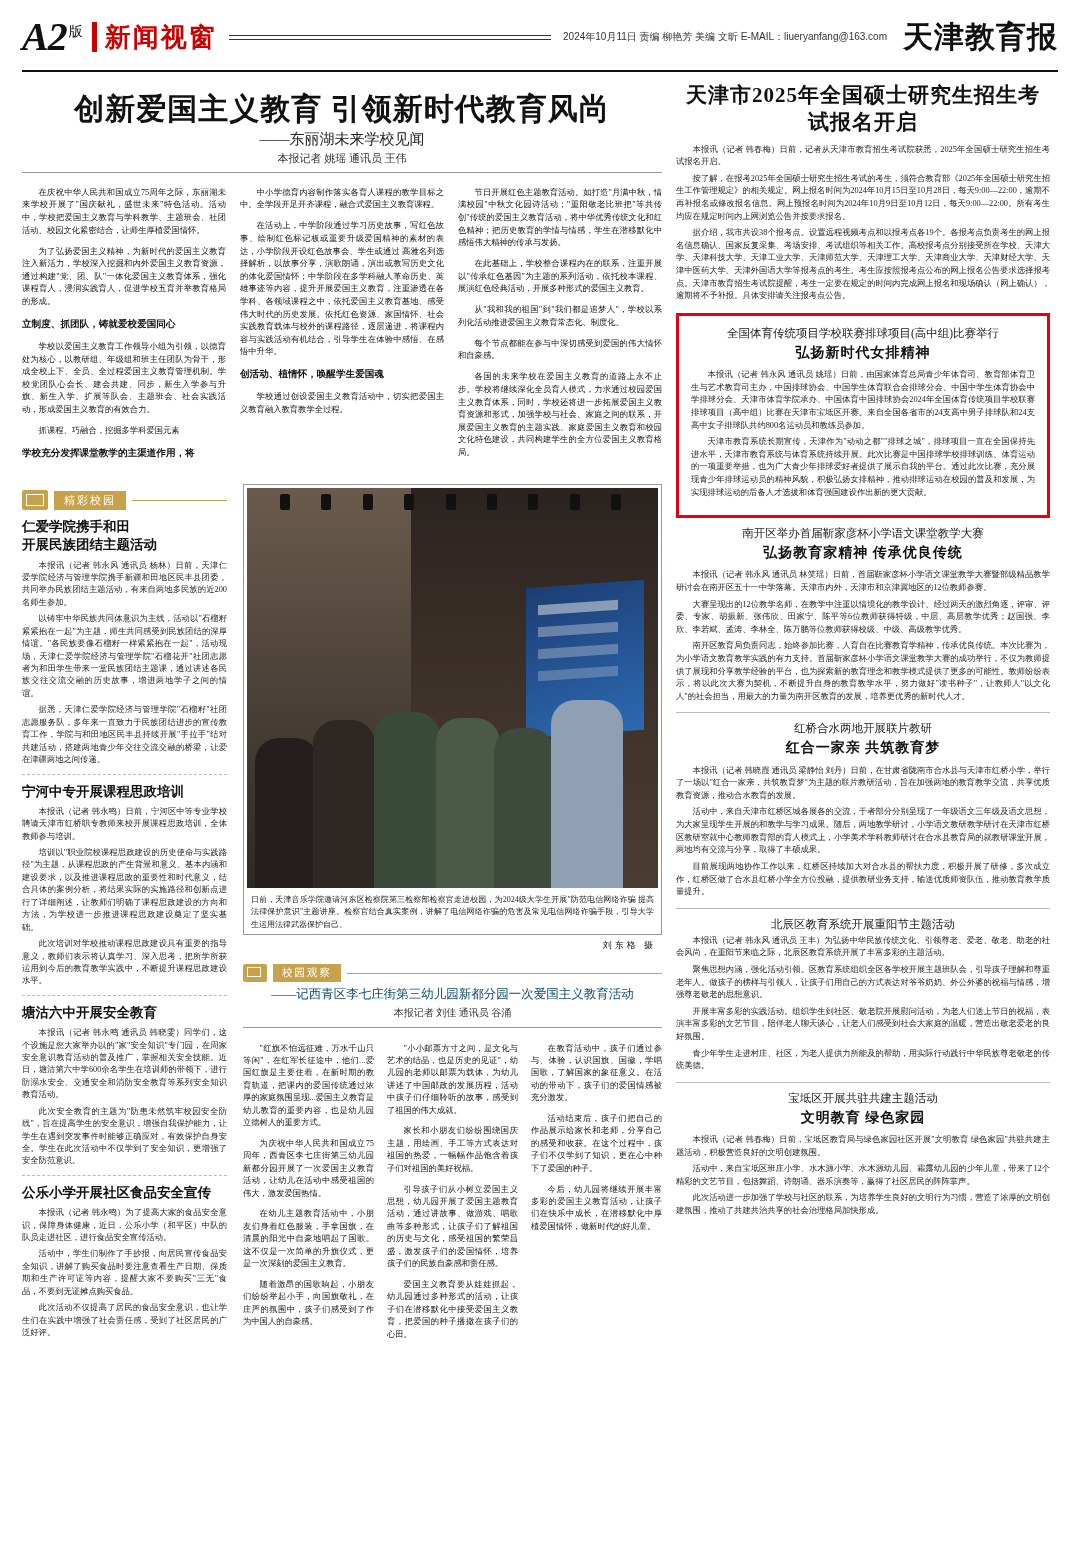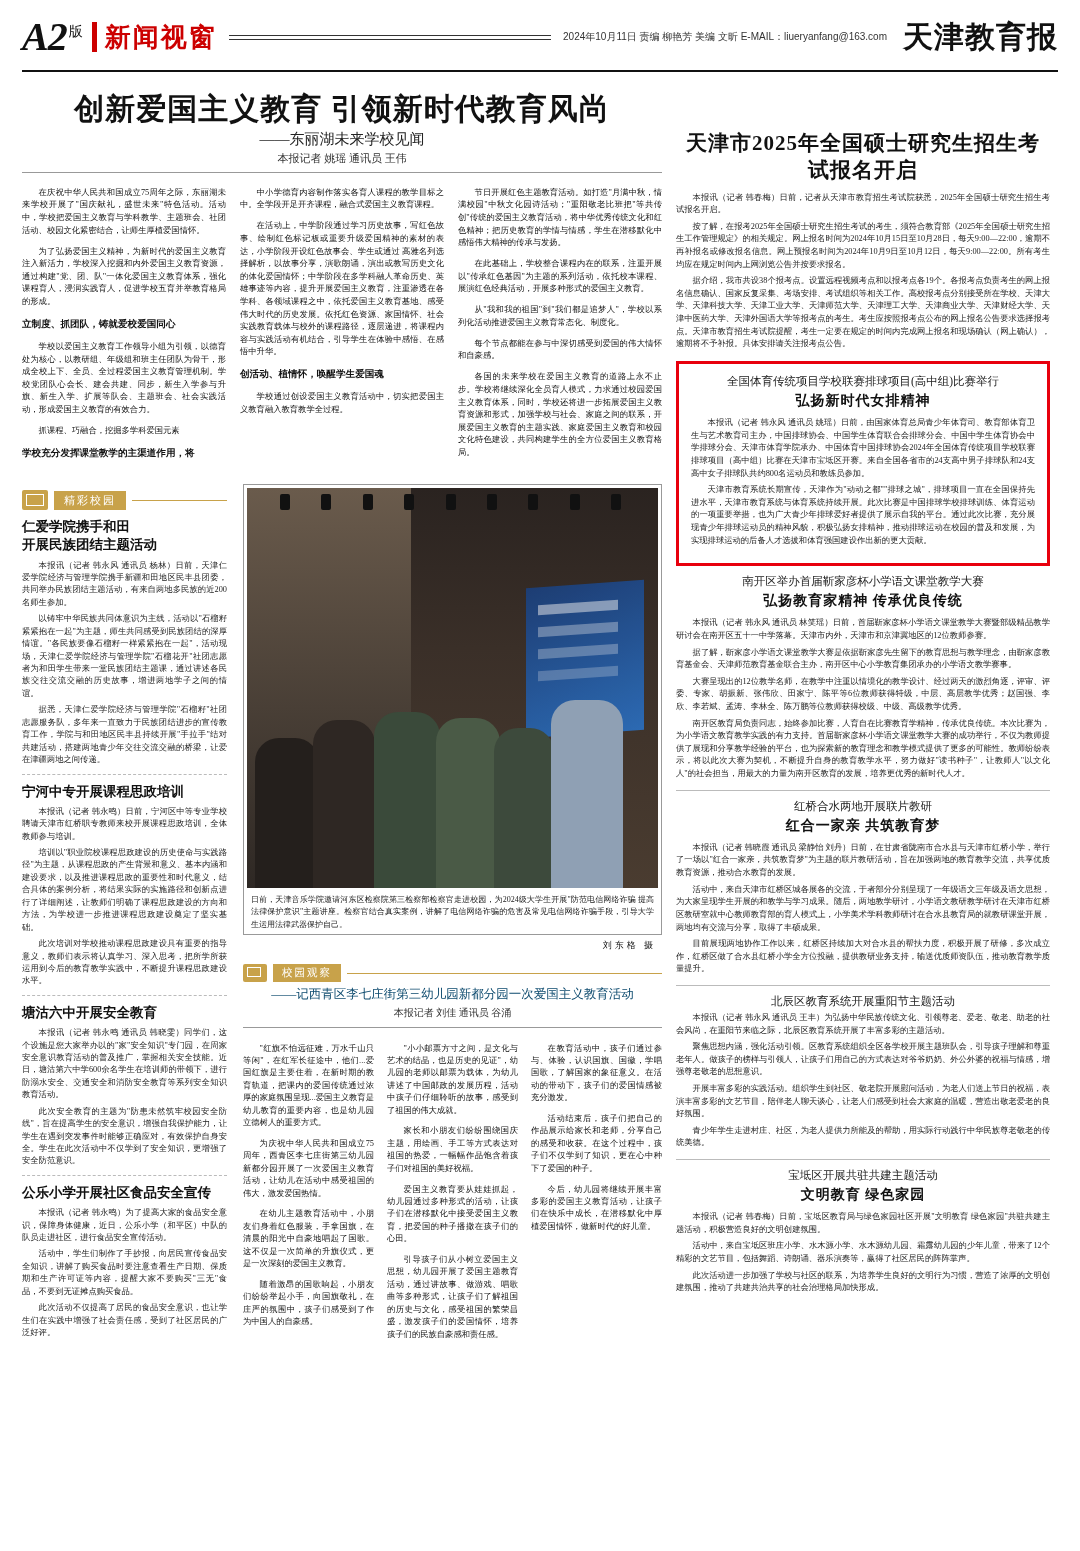--- a/index.html
+++ b/index.html
@@ -264,21 +264,21 @@
     margin-bottom: 3px;
   }
   .r-head {
     text-align: center;
     font-size: 14px;
     font-weight: bold;
     letter-spacing: 1px;
     margin: 0 0 7px;
     line-height: 1.3;
   }
-  .r-head.big { font-size: 21px; margin-top: 48px; }
+  .r-head.big { font-size: 21px; }
   .r-body {
     font-size: 8.3px;
     line-height: 1.52;
     text-align: justify;
     color: #222;
   }
   .r-body p { margin: 0 0 4px; text-indent: 2em; }
   .r-sep { border-top: 1px solid #bbb; margin: 9px 0 8px; }
 
   .highlight-box {
@@ -450,22 +450,22 @@
             <div style="display:flex; gap:13px;">
               <div style="width:131px; font-size:8.3px; line-height:1.5; text-align:justify;">
                 <p style="text-indent:2em;">"红旗不怕远征难，万水千山只等闲"，在红军长征途中，他们...爱国红旗是主要住着，在新时期的教育轨道，把课内的爱国传统通过浓厚的家庭氛围呈现...爱国主义教育是幼儿教育的重要内容，也是幼儿园立德树人的重要方式。</p>
                 <p style="text-indent:2em;">为庆祝中华人民共和国成立75周年，西青区李七庄街第三幼儿园新都分园开展了一次爱国主义教育活动，让幼儿在活动中感受祖国的伟大，激发爱国热情。</p>
                 <p style="text-indent:2em;">在幼儿主题教育活动中，小朋友们身着红色服装，手拿国旗，在清晨的阳光中自豪地唱起了国歌。这不仅是一次简单的升旗仪式，更是一次深刻的爱国主义教育。</p>
                 <p style="text-indent:2em;">随着激昂的国歌响起，小朋友们纷纷举起小手，向国旗敬礼，在庄严的氛围中，孩子们感受到了作为中国人的自豪感。</p>
               </div>
               <div style="width:131px; font-size:8.3px; line-height:1.5; text-align:justify;">
                 <p style="text-indent:2em;">"小小邮票方寸之间，是文化与艺术的结晶，也是历史的见证"，幼儿园的老师以邮票为载体，为幼儿讲述了中国邮政的发展历程，活动中孩子们仔细聆听的故事，感受到了祖国的伟大成就。</p>
                 <p style="text-indent:2em;">家长和小朋友们纷纷围绕国庆主题，用绘画、手工等方式表达对祖国的热爱，一幅幅作品饱含着孩子们对祖国的美好祝福。</p>
+                <p style="text-indent:2em;">引导孩子们从小树立爱国主义思想，幼儿园开展了爱国主题教育活动，通过讲故事、做游戏、唱歌曲等多种形式，让孩子们了解祖国的历史与文化，感受祖国的繁荣昌盛，激发孩子们的爱国情怀，培养孩子们的民族自豪感和责任感。</p>
                 <p style="text-indent:2em;">爱国主义教育要从娃娃抓起，幼儿园通过多种形式的活动，让孩子们在潜移默化中接受爱国主义教育，把爱国的种子播撒在孩子们的心田。</p>
-                <p style="text-indent:2em;">引导孩子们从小树立爱国主义思想，幼儿园开展了爱国主题教育活动，通过讲故事、做游戏、唱歌曲等多种形式，让孩子们了解祖国的历史与文化，感受祖国的繁荣昌盛，激发孩子们的爱国情怀，培养孩子们的民族自豪感和责任感。</p>
               </div>
               <div style="width:131px; font-size:8.3px; line-height:1.5; text-align:justify;">
                 <p style="text-indent:2em;">在教育活动中，孩子们通过参与、体验，认识国旗、国徽，学唱国歌，了解国家的象征意义。在活动的带动下，孩子们的爱国情感被充分激发。</p>
                 <p style="text-indent:2em;">活动结束后，孩子们把自己的作品展示给家长和老师，分享自己的感受和收获。在这个过程中，孩子们不仅学到了知识，更在心中种下了爱国的种子。</p>
                 <p style="text-indent:2em;">今后，幼儿园将继续开展丰富多彩的爱国主义教育活动，让孩子们在快乐中成长，在潜移默化中厚植爱国情怀，做新时代的好儿童。</p>
               </div>
             </div>
           </div>
         </div>
       </div>
@@ -489,21 +489,20 @@
           <p>本报讯（记者 韩永风 通讯员 姚瑶）日前，由国家体育总局青少年体育司、教育部体育卫生与艺术教育司主办，中国排球协会、中国学生体育联合会排球分会、中国中学生体育协会中学排球分会、天津市体育学院承办、中国体育中国排球协会2024年全国体育传统项目学校联赛排球项目（高中组）比赛在天津市宝坻区开赛。来自全国各省市的24支高中男子排球队和24支高中女子排球队共约800名运动员和教练员参加。</p>
           <p>天津市教育系统长期宣传，天津作为"动动之都""排球之城"，排球项目一直在全国保持先进水平，天津市教育系统与体育系统持续开展。此次比赛是中国排球学校排球训练、体育运动的一项重要举措，也为广大青少年排球爱好者提供了展示自我的平台。通过此次比赛，充分展现青少年排球运动员的精神风貌，积极弘扬女排精神，推动排球运动在校园的普及和发展，为实现排球运动的后备人才选拔和体育强国建设作出新的更大贡献。</p>
         </div>
       </div>
 
       <div>
         <div class="r-kicker">南开区举办首届靳家彦杯小学语文课堂教学大赛</div>
         <div class="r-head">弘扬教育家精神  传承优良传统</div>
         <div class="r-body">
           <p>本报讯（记者 韩永风 通讯员 林笑瑶）日前，首届靳家彦杯小学语文课堂教学大赛暨部级精品教学研讨会在南开区五十一中学落幕。天津市内外，天津市和京津冀地区的12位教师参赛。</p>
-          <p>据了解，靳家彦小学语文课堂教学大赛是依据靳家彦先生留下的教育思想与教学理念，由靳家彦教育基金会、天津师范教育基金联合主办，南开区中心小学教育集团承办的小学语文教学赛事。</p>
           <p>大赛呈现出的12位教学名师，在教学中注重以情境化的教学设计、经过两天的激烈角逐，评审、评委、专家、胡振新、张伟欣、田家宁、陈平等6位教师获得特级，中层、高层教学优秀；赵国强、李欣、李若斌、孟涛、李林全、陈万鹏等位教师获得校级、中级、高级教学优秀。</p>
           <p>南开区教育局负责同志，始终参加比赛，人育自在比赛教育学精神，传承优良传统。本次比赛为，为小学语文教育教学实践的有力支持。首届靳家彦杯小学语文课堂教学大赛的成功举行，不仅为教师提供了展现和分享教学经验的平台，也为探索新的教育理念和教学模式提供了更多的可能性。教师纷纷表示，将以此次大赛为契机，不断提升自身的教育教学水平，努力做好"读书种子"，让教师人"以文化人"的社会担当，用最大的力量为南开区教育的发展，培养更优秀的新时代人才。</p>
         </div>
       </div>
 
       <div class="r-sep"></div>
 
       <div>
         <div class="r-kicker">红桥合水两地开展联片教研</div>
         <div class="r-head">红合一家亲  共筑教育梦</div>

